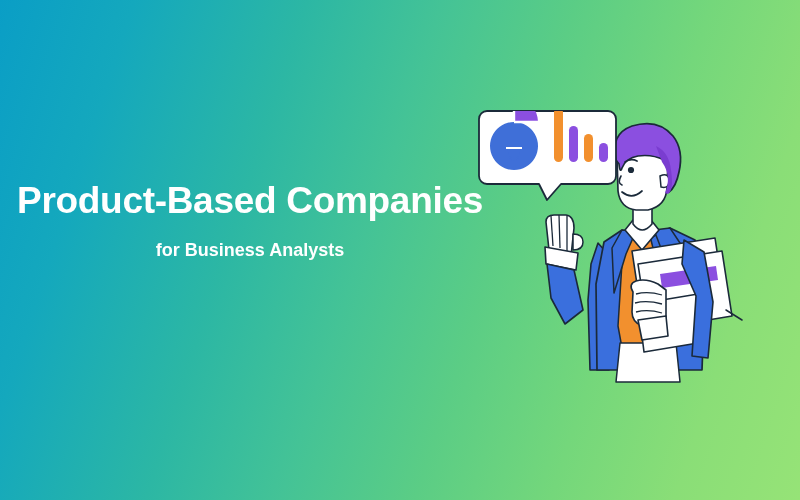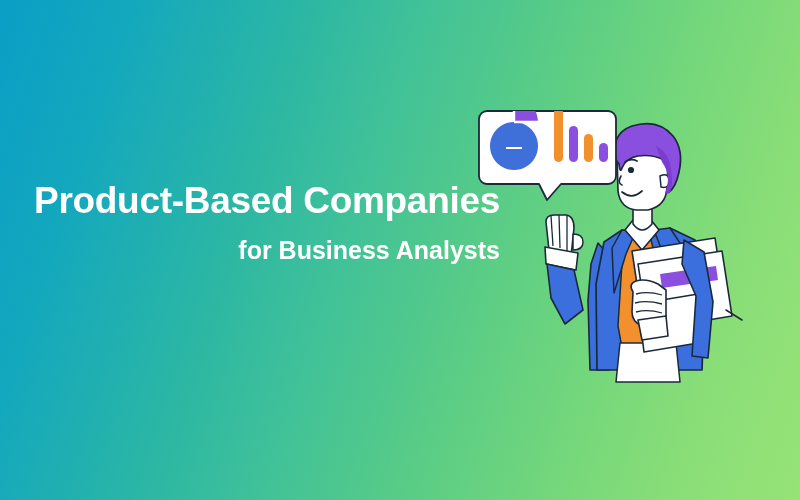--- a/index.html
+++ b/index.html
@@ -25,38 +25,38 @@
         #8ade77 87%,
         #96e377 100%);
   }
 
   
   #text-block {
     position: absolute;
     left: 0;
     top: 178px;
     width: 500px;
-    text-align: right;
+    text-align: center;
   }
   #headline {
     margin: 0;
     color: #ffffff;
     font-family: "Liberation Sans", sans-serif;
     font-size: 37px;
     font-weight: bold;
     letter-spacing: -0.3px;
     line-height: 46px;
     white-space: nowrap;
   }
   #subhead {
     margin: 0;
     padding-top: 10px;
     color: #ffffff;
     font-family: "Liberation Sans", sans-serif;
-    font-size: 25px;
+    font-size: 18px;
     font-weight: bold;
     letter-spacing: 0px;
     line-height: 32px;
     white-space: nowrap;
   }
 
   
   #illustration {
     position: absolute;
     left: 470px;

